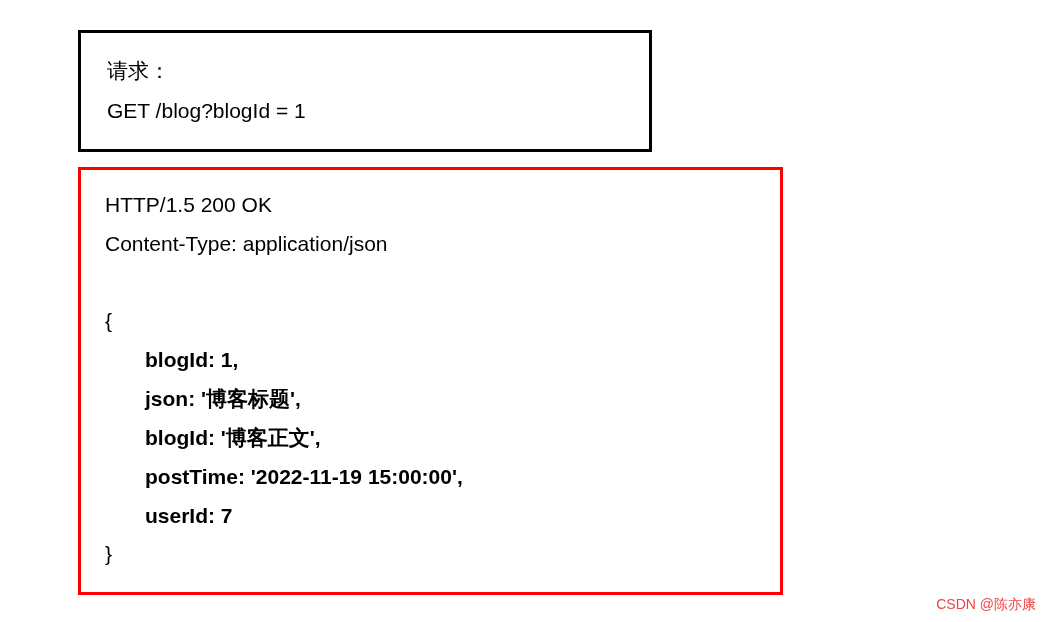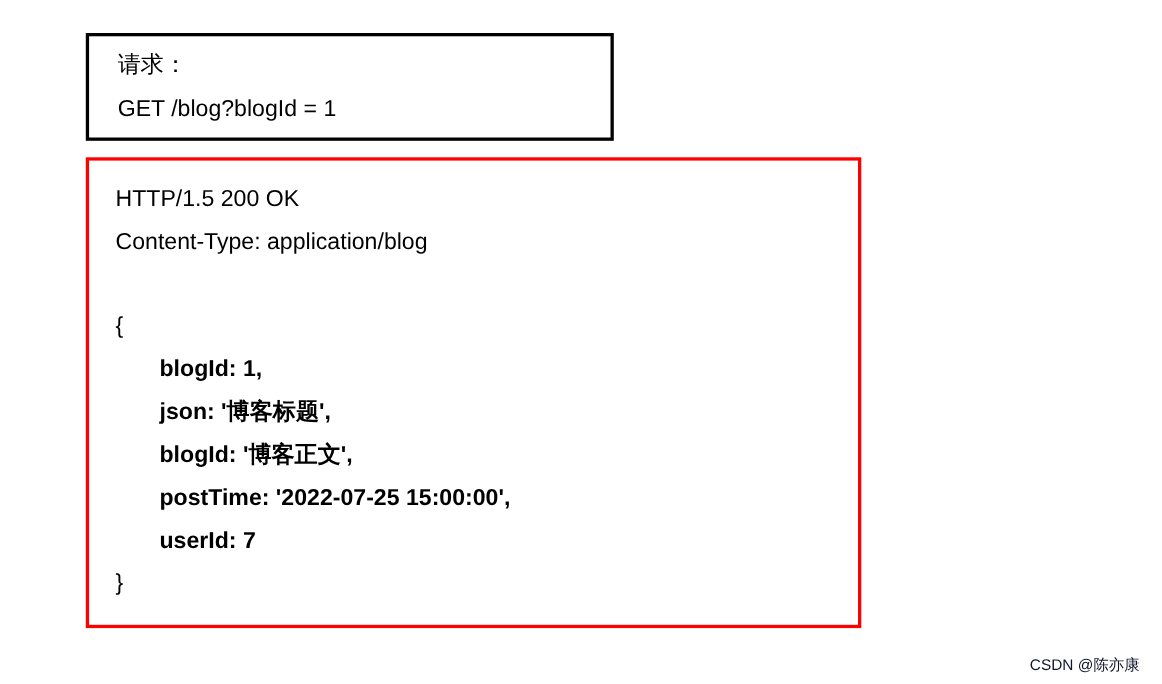--- a/index.html
+++ b/index.html
@@ -11,22 +11,22 @@
       width: 1056px;
       height: 622px;
       background: #ffffff;
       font-family: "Microsoft YaHei", "SimSun", Arial, sans-serif;
       position: relative;
       padding-top: 30px;
       padding-left: 78px;
     }
     .request-box {
       border: 3px solid #000000;
-      width: 480px;
-      padding: 6px 26px;
+      width: 574px;
+      padding: 18px 26px;
       margin-bottom: 15px;
       font-size: 21px;
       line-height: 1.9;
       color: #000000;
     }
     .response-box {
       border: 3px solid #ff0000;
       width: 705px;
       padding: 16px 24px 18px 24px;
       font-size: 21px;
@@ -41,38 +41,38 @@
       font-weight: bold;
     }
     .blank-line {
       height: 1.85em;
     }
     .watermark {
       position: absolute;
       bottom: 8px;
       right: 20px;
       font-size: 14px;
-      color: #0f172a;
+      color: #ef4444;
       font-family: Arial, "Microsoft YaHei", sans-serif;
     }
   </style>
 </head>
 <body>
 
 <div class="request-box">
   <div>请求：</div>
   <div>GET /blog?blogId = 1</div>
 </div>
 
 <div class="response-box">
   <div class="response-line">HTTP/1.5 200 OK</div>
-  <div class="response-line">Content-Type: application/blog</div>
+  <div class="response-line">Content-Type: application/json</div>
   <div class="blank-line"></div>
   <div class="response-line">{</div>
   <div class="response-line indent">blogId: 1,</div>
   <div class="response-line indent">json: '博客标题',</div>
   <div class="response-line indent">blogId: '博客正文',</div>
-  <div class="response-line indent">postTime: '2022-07-25 15:00:00',</div>
+  <div class="response-line indent">postTime: '2022-11-19 15:00:00',</div>
   <div class="response-line indent">userId: 7</div>
   <div class="response-line">}</div>
 </div>
 
 <div class="watermark">CSDN @陈亦康</div>
 
 </body></html>

